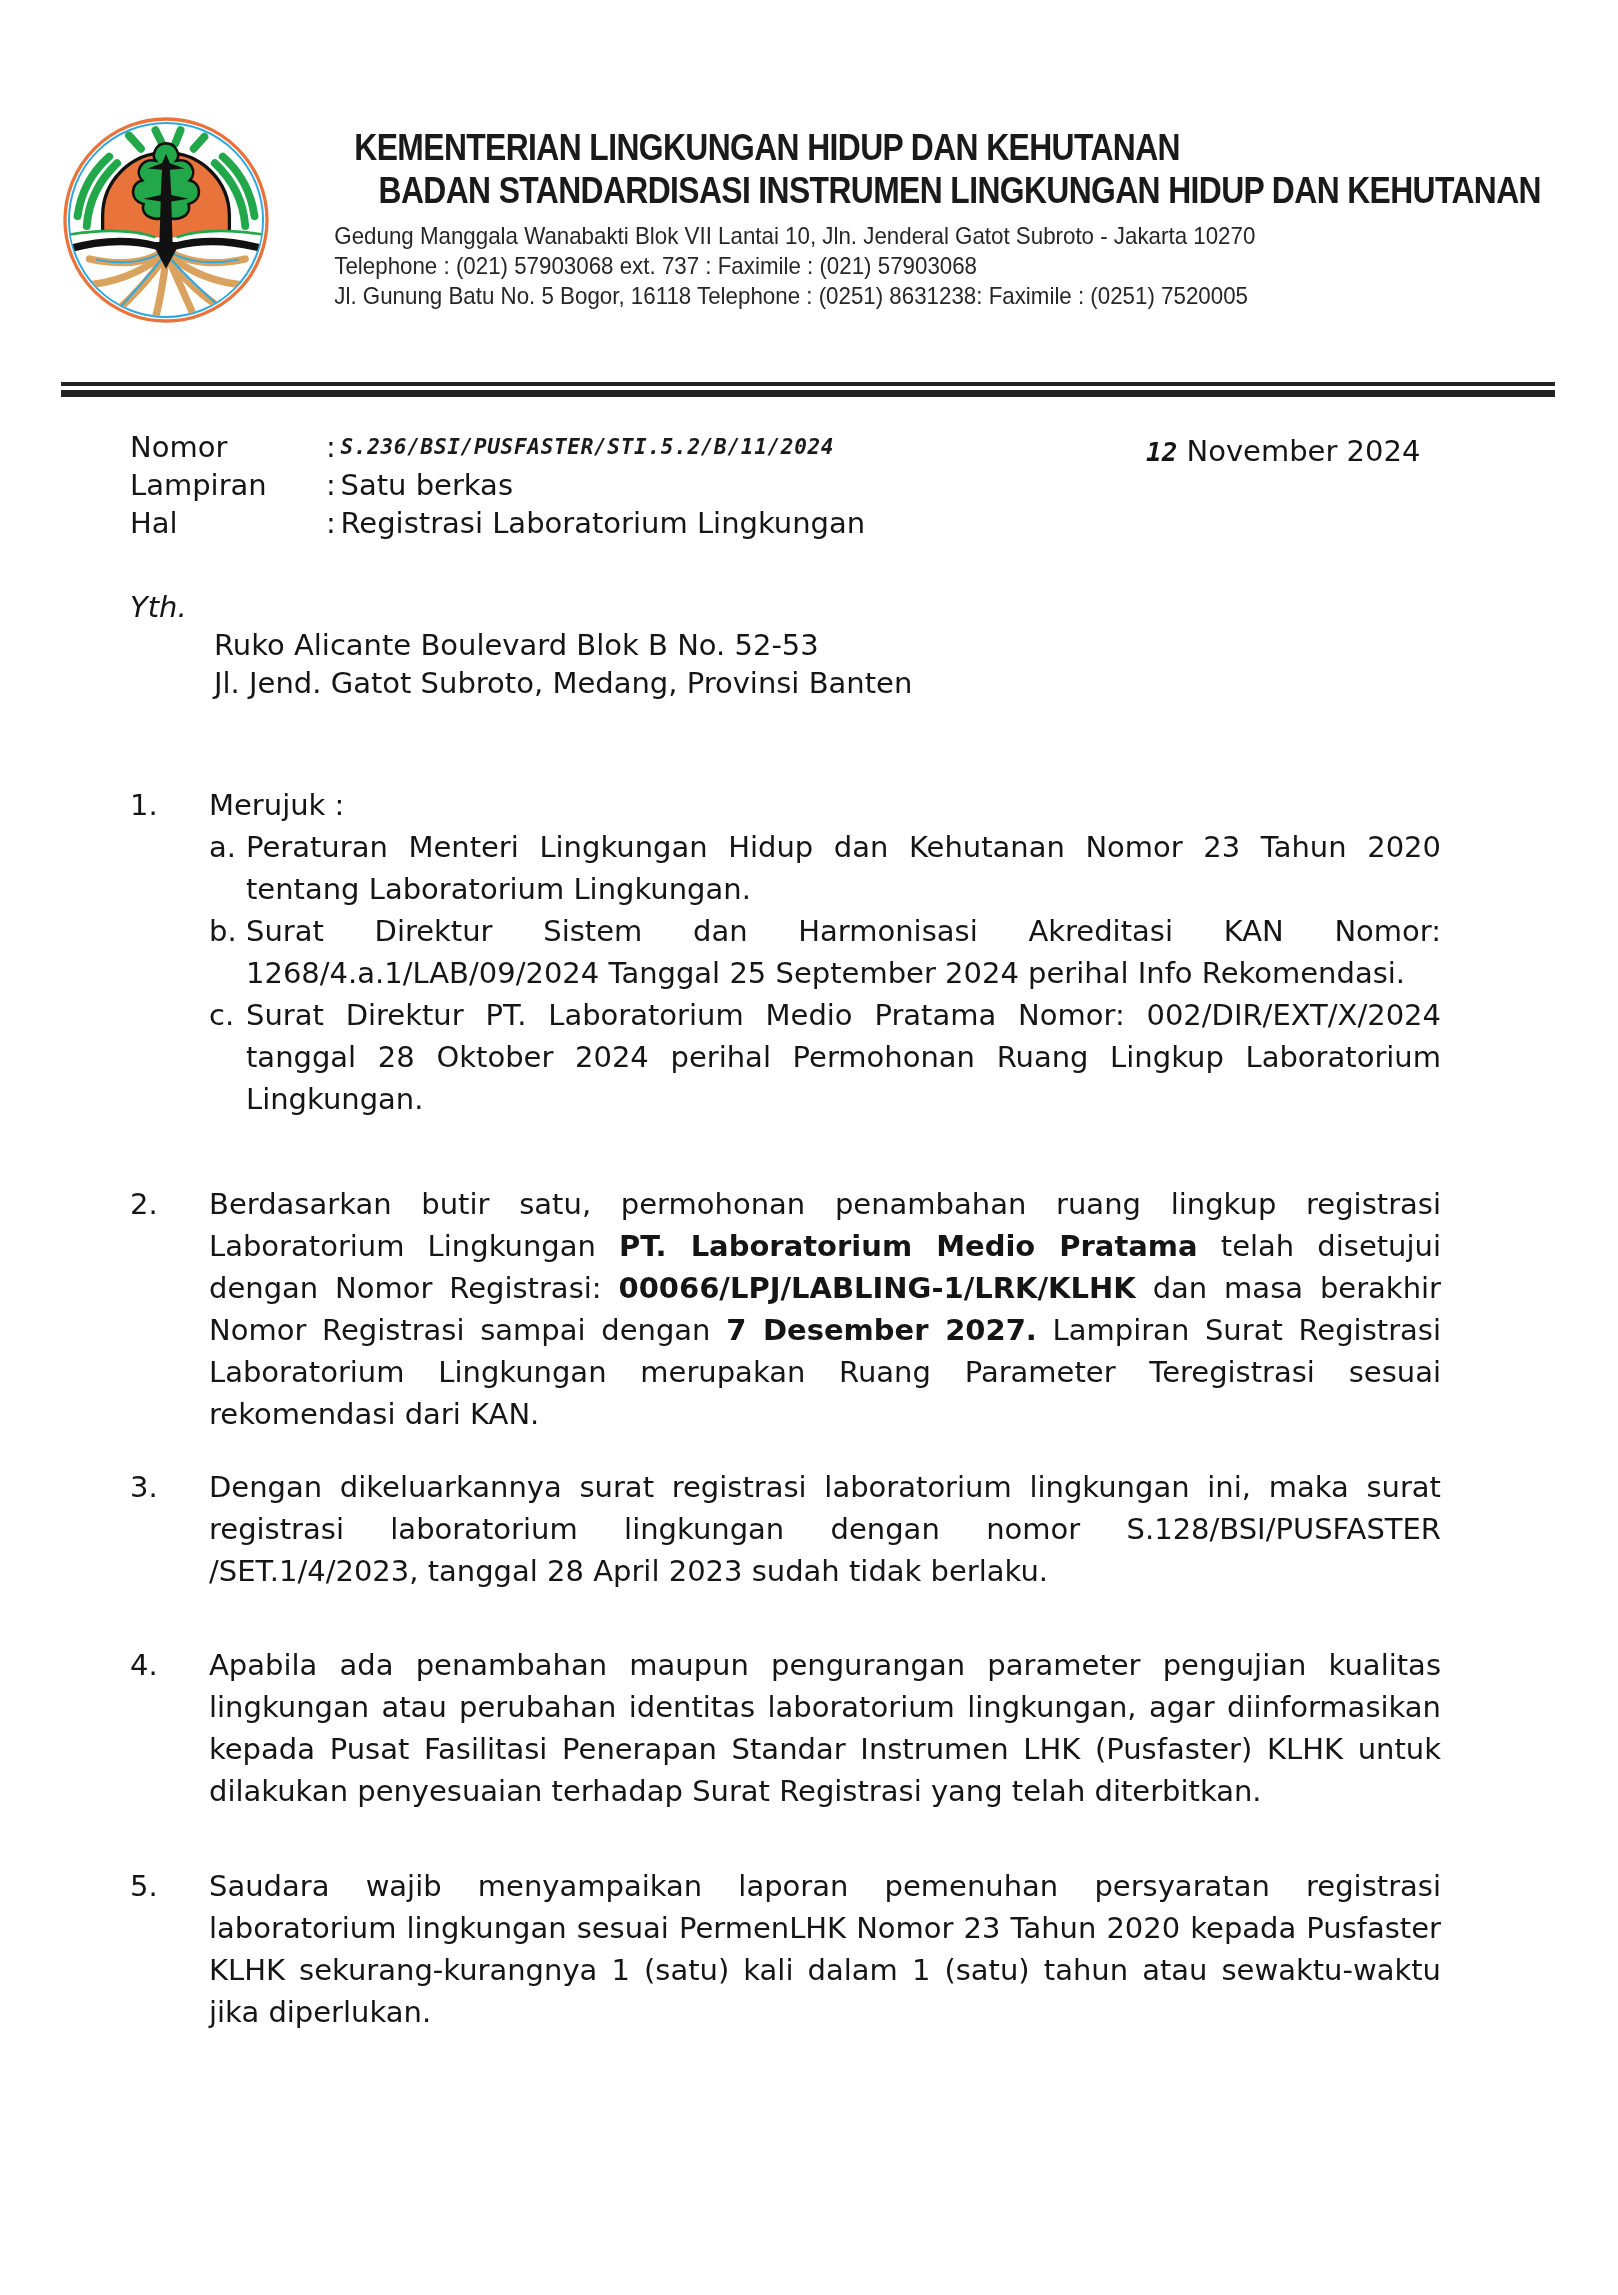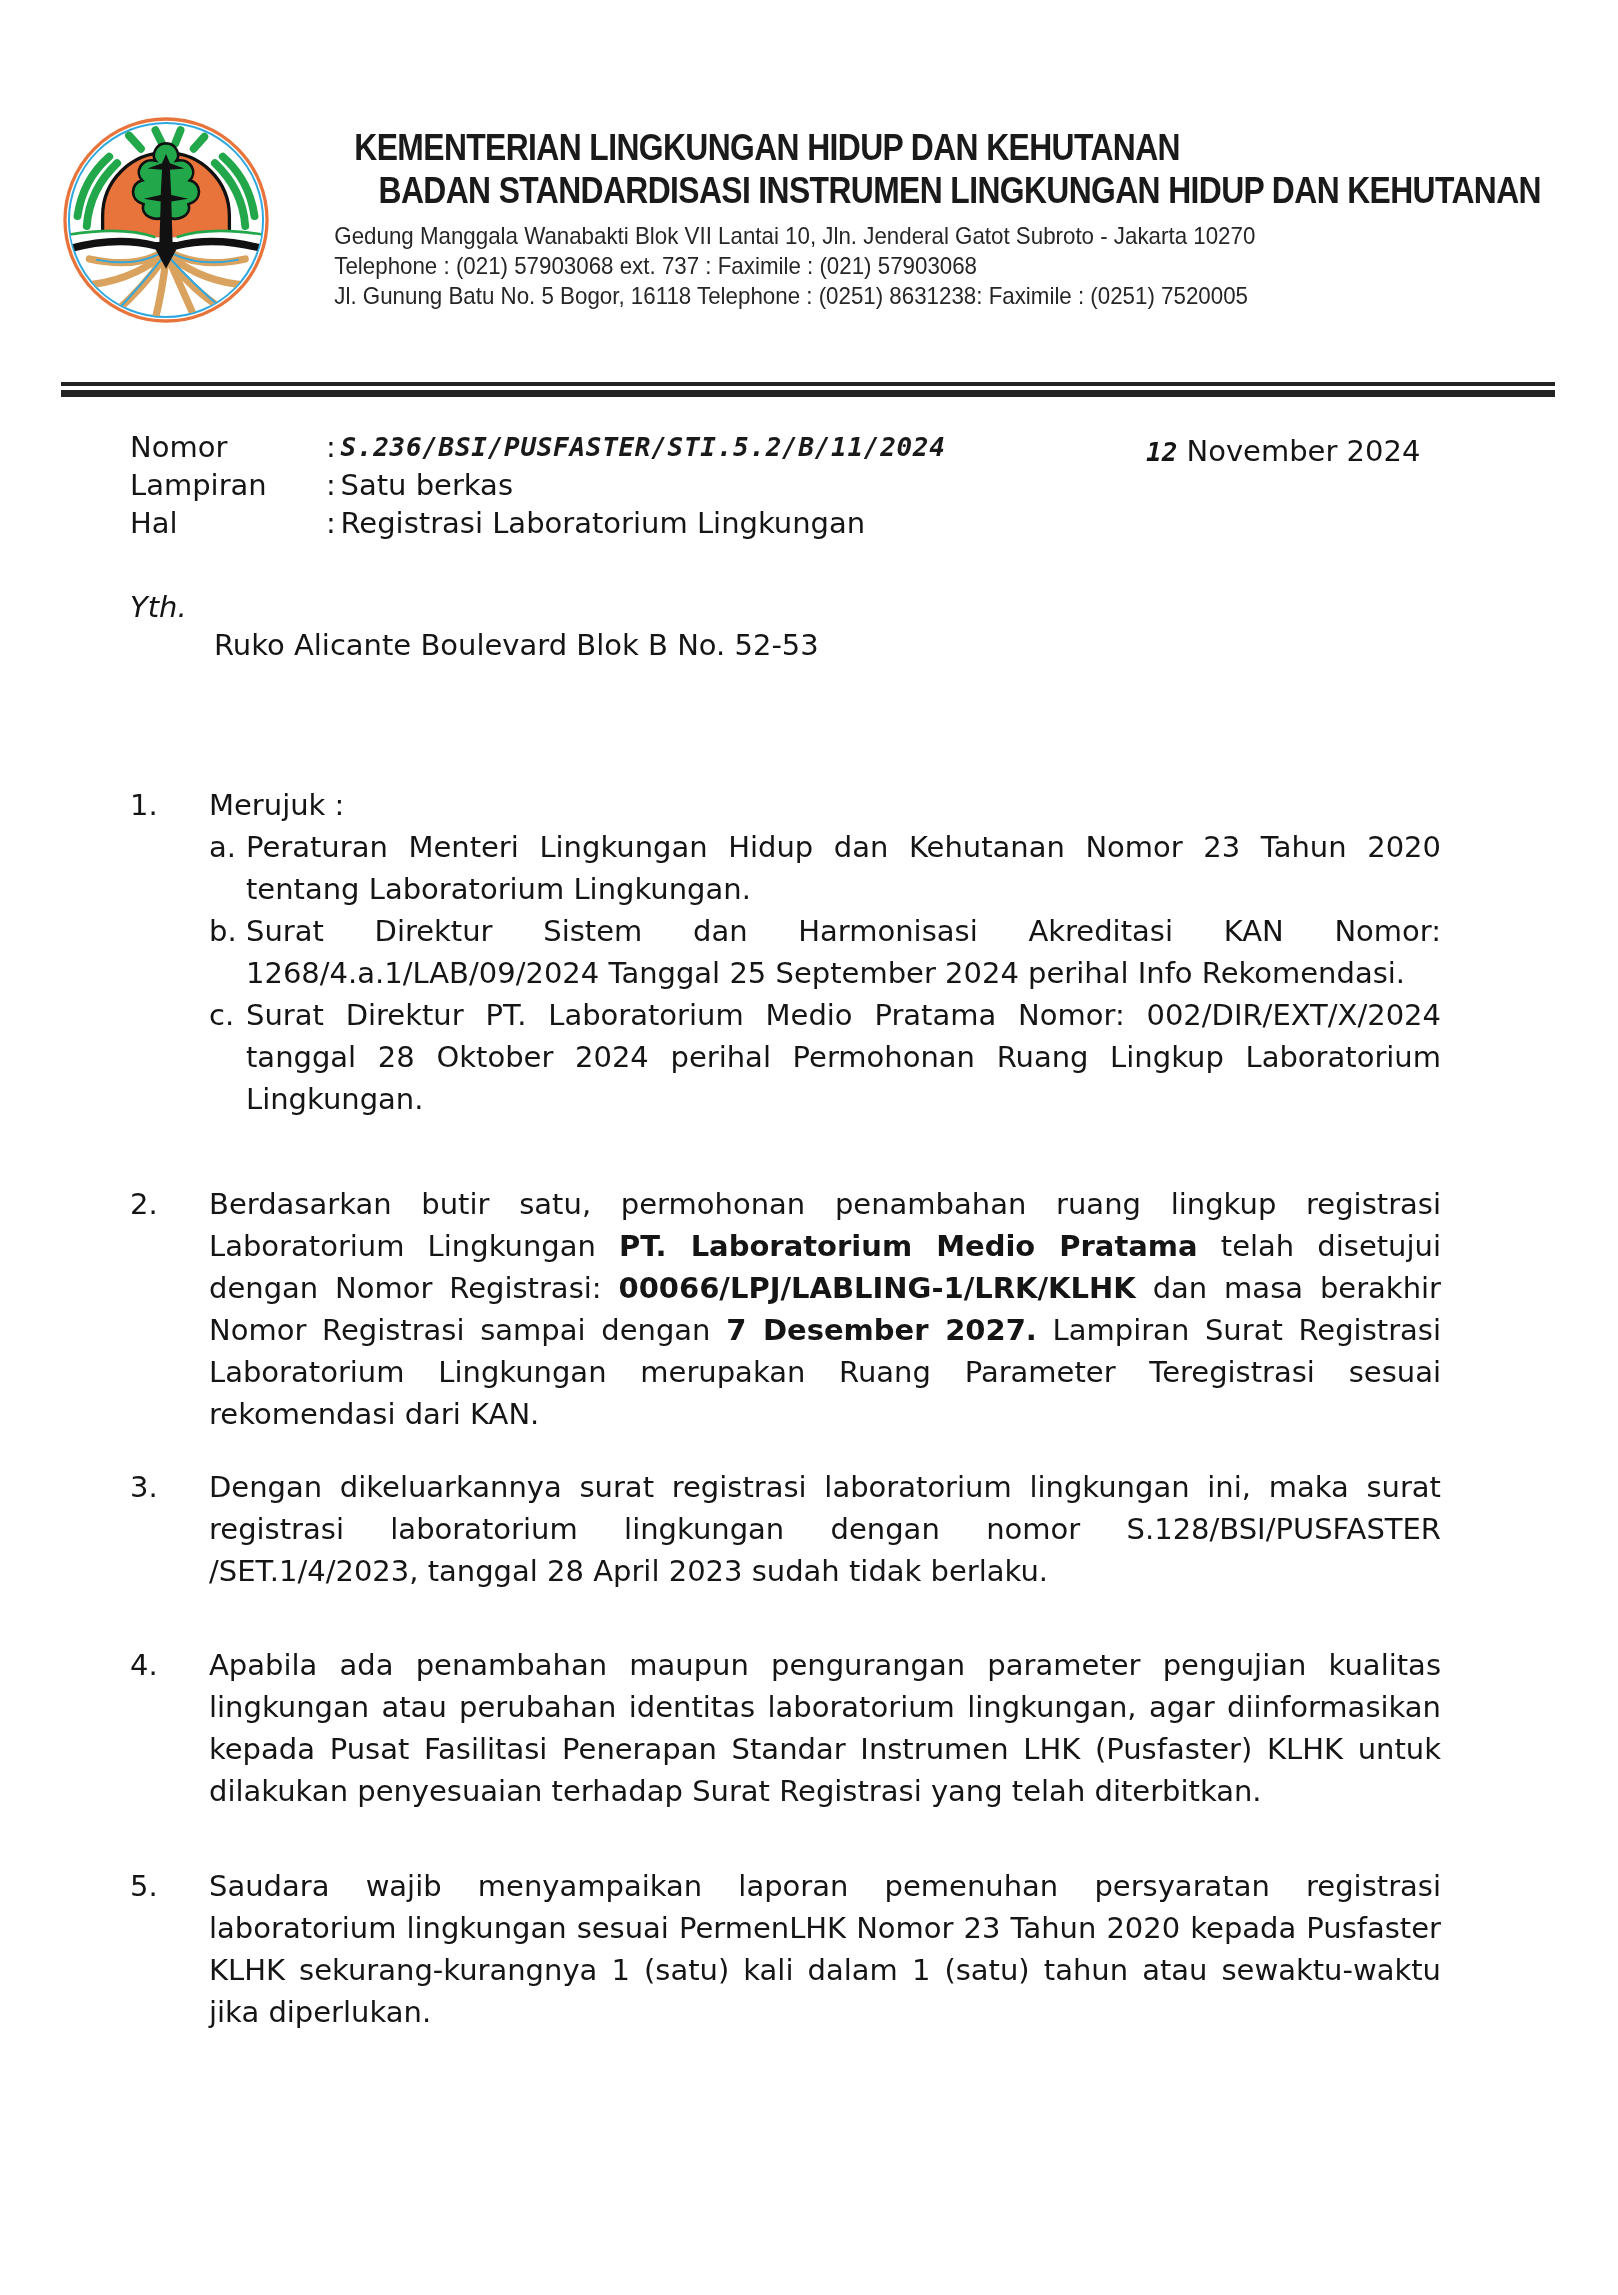--- a/index.html
+++ b/index.html
@@ -21,21 +21,21 @@
 
   
   .body-font { font-family: "DejaVu Sans", sans-serif; font-size: 29px; line-height: 42px;
                color: #151515; }
 
   .meta { position: absolute; left: 130px; top: 428px; }
   .meta-row { display: flex; height: 38px; line-height: 38px; white-space: nowrap; }
   .meta-label { width: 196px; }
   .meta-colon { width: 14.5px; }
   .handwritten { font-family: "DejaVu Sans Mono", monospace; font-style: italic; font-weight: bold;
-                 font-size: 26px; letter-spacing: 0.7px; color: #1a1a1a; }
+                 font-size: 21px; letter-spacing: 0.7px; color: #1a1a1a; }
   .date { position: absolute; left: 1146px; top: 432px; height: 38px; line-height: 38px; white-space: nowrap; }
   .date .hand-day { font-family: "DejaVu Sans Mono", monospace; font-weight: bold; font-style: italic;
                     font-size: 26px; margin-right: 9.2px; }
 
   .addressee { position: absolute; left: 130px; top: 588px; }
   .addr-row { display: flex; height: 38px; line-height: 38px; white-space: nowrap; }
   .addr-prefix { width: 84px; font-style: italic; }
 
   
   .points { position: absolute; left: 130px; width: 1311px; }
@@ -139,20 +139,24 @@
 </div>
 
 <div class="addressee body-font">
   <div class="addr-row">
     <span class="addr-prefix">Yth.</span>
   </div>
   <div class="addr-row">
     <span class="addr-prefix"></span>
     <span>Ruko Alicante Boulevard Blok B No. 52-53</span>
   </div>
+  <div class="addr-row">
+    <span class="addr-prefix"></span>
+    <span>Jl. Jend. Gatot Subroto, Medang, Provinsi Banten</span>
+  </div>
 </div>
 
 <div class="points body-font" style="top:784px;">
   <div class="point">
     <span class="point-num">1.</span>
     <div class="point-text">
       <div>Merujuk :</div>
       <div class="sub">
         <span class="sub-letter">a.</span>
         <span class="sub-text">Peraturan Menteri Lingkungan Hidup dan Kehutanan Nomor 23 Tahun 2020 tentang Laboratorium Lingkungan.</span>

